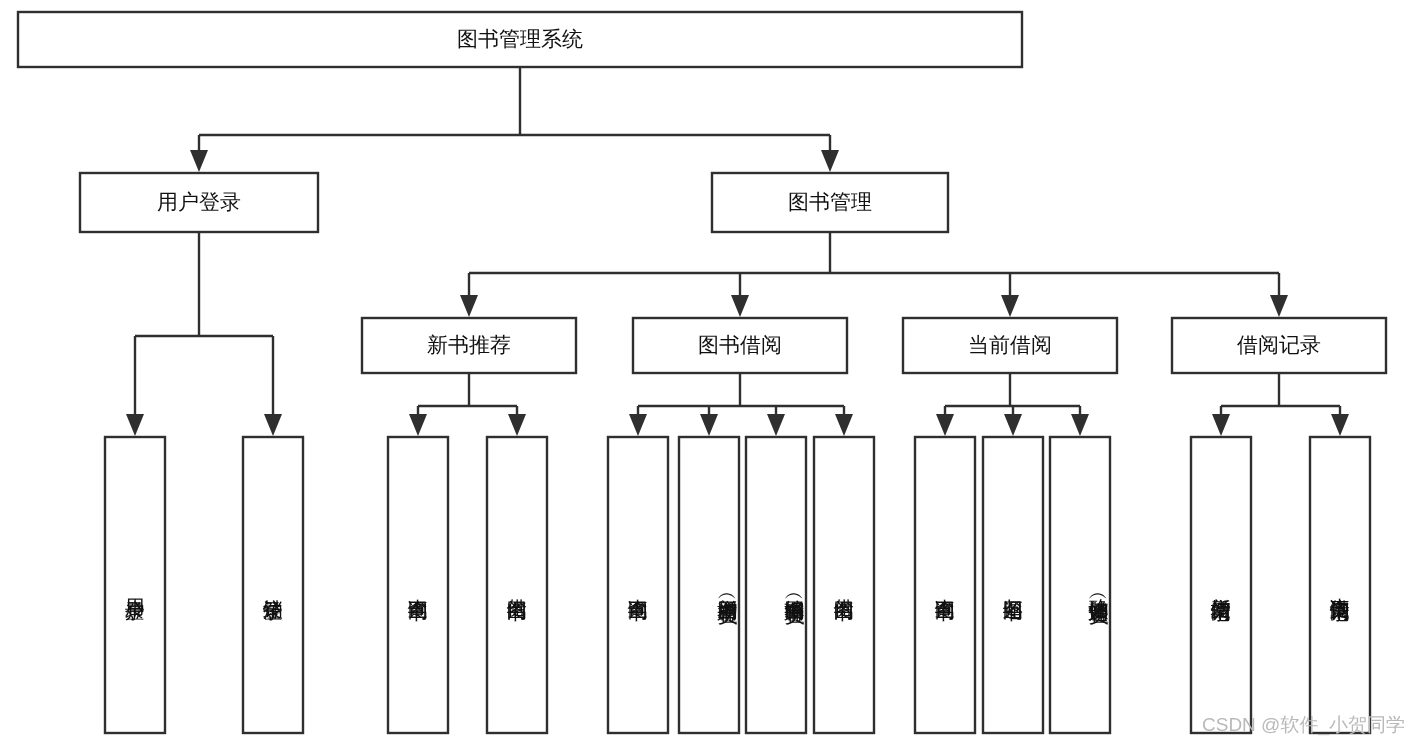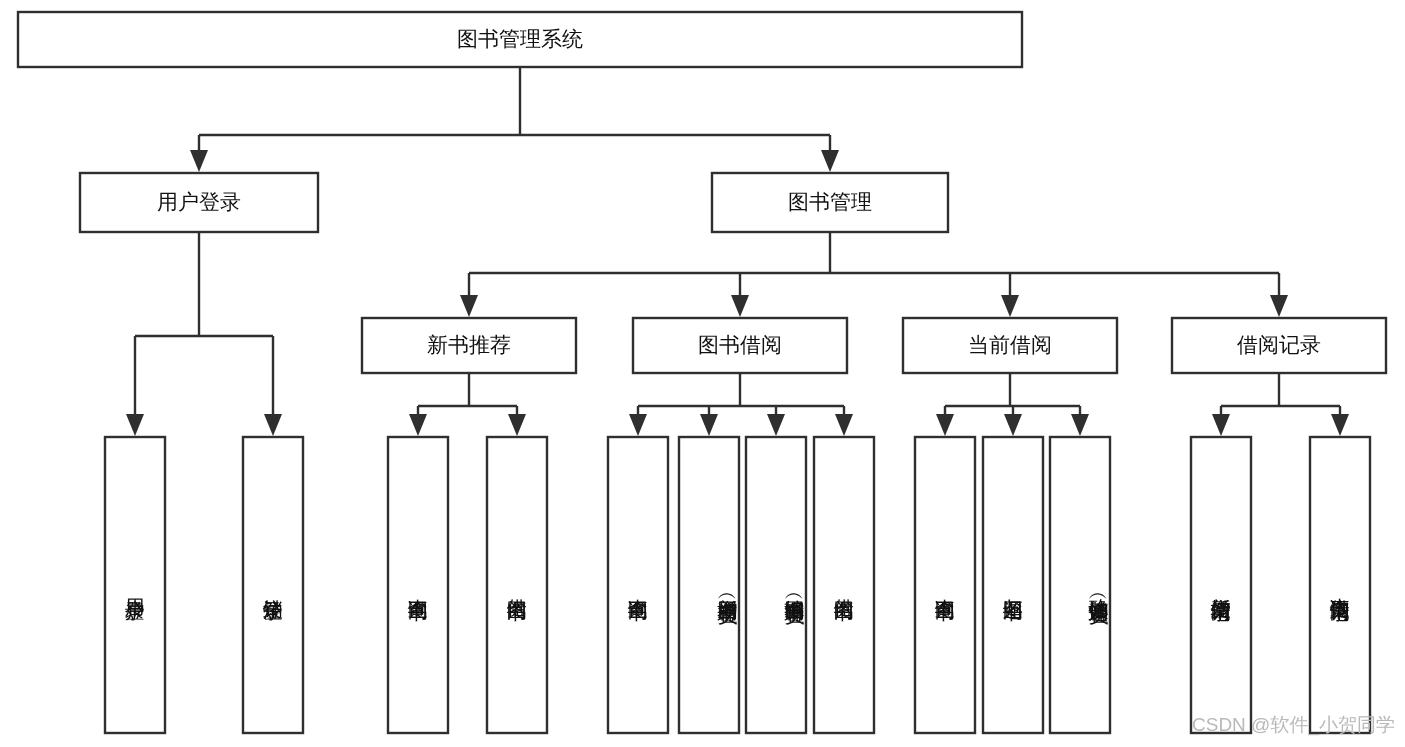--- a/index.html
+++ b/index.html
@@ -179,14 +179,14 @@
       <div class="node-label-v" style="left: 608px; top: 437px; width: 60px; height: 296px;">查询图书</div>
       <div class="node-label-v align-top" style="left: 679px; top: 437px; width: 60px; height: 296px;">新增图书（管理员）</div>
       <div class="node-label-v align-top" style="left: 746px; top: 437px; width: 60px; height: 296px;">编辑图书（管理员）</div>
       <div class="node-label-v" style="left: 814px; top: 437px; width: 60px; height: 296px;">借阅图书</div>
       <div class="node-label-v" style="left: 915px; top: 437px; width: 60px; height: 296px;">查询图书</div>
       <div class="node-label-v" style="left: 983px; top: 437px; width: 60px; height: 296px;">归还图书</div>
       <div class="node-label-v align-top" style="left: 1050px; top: 437px; width: 60px; height: 296px;">确认归还（管理员）</div>
       <div class="node-label-v" style="left: 1191px; top: 437px; width: 60px; height: 296px;">新增借阅记录</div>
       <div class="node-label-v" style="left: 1310px; top: 437px; width: 60px; height: 296px;">查询借阅记录</div>
     </div>
-  <div class="watermark" id="watermark" style="left: 1192px; top: 712px;">CSDN @软件_小贺同学</div>
+  <div class="watermark" id="watermark" style="left: 1192px; top: 712px; padding-left: 10px;">CSDN @软件_小贺同学</div>
 </div>
 
 </body></html>

